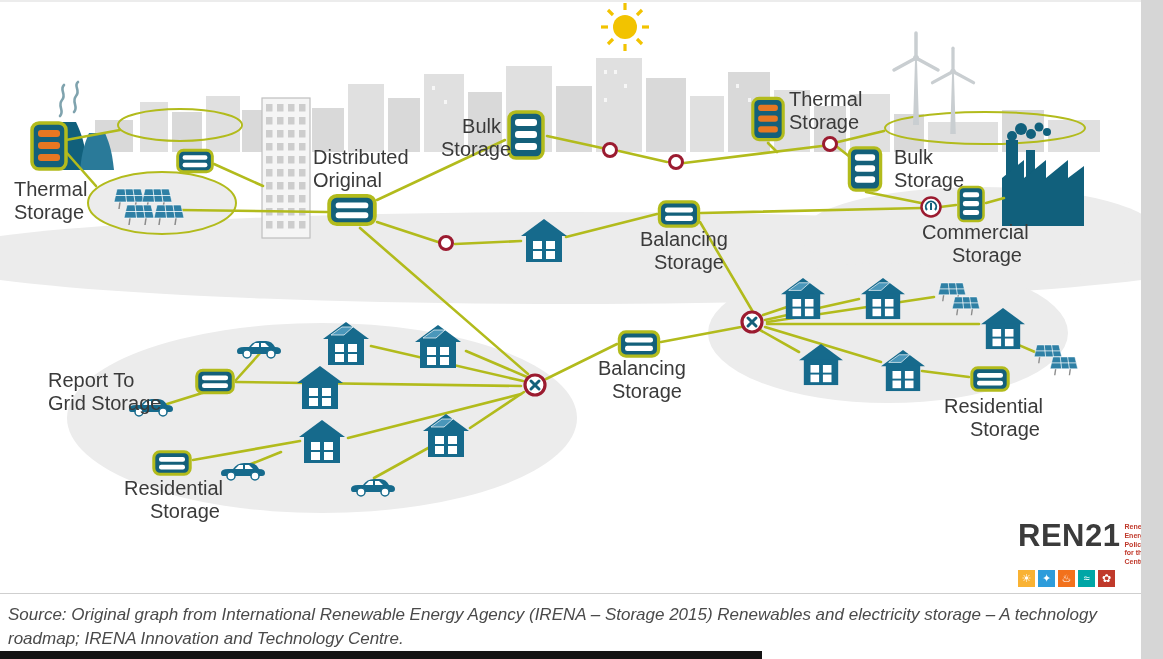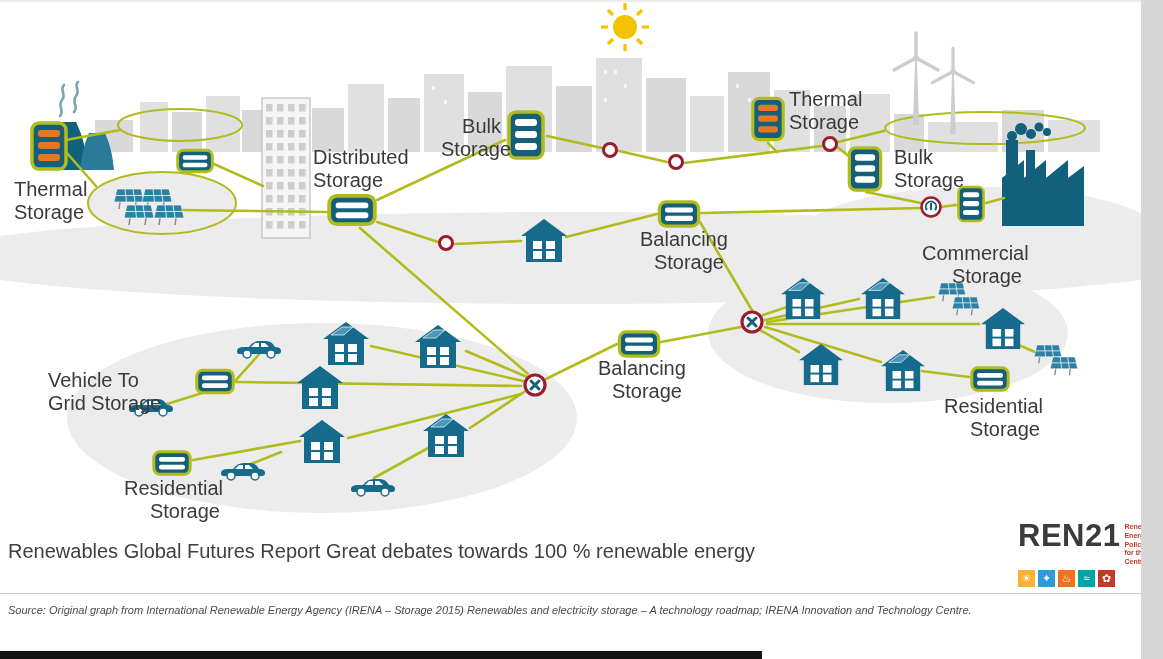--- a/index.html
+++ b/index.html
@@ -14,21 +14,21 @@
   }
   .lbl.center { text-align:right; }
   .lbl.right  { text-align:right; }
   .report-title {
     position:absolute; left:8px; top:540px; width:900px;
     font-size:20px; color:#3f3f3f;
   }
   .divider { position:absolute; left:0; top:593px; width:1163px; height:1px; background:#cfcfcf; }
   .source-text {
     position:absolute; left:8px; top:603px; width:1105px;
-    font-style:italic; font-size:11px; line-height:1.4; color:#4a4a4a;
+    font-style:italic; font-size:17px; line-height:1.4; color:#4a4a4a;
   }
   .top-strip { position:absolute; left:0; top:0; width:1163px; height:2px; background:#ececec; }
   .right-strip { position:absolute; left:1141px; top:0; width:22px; height:659px; background:#d6d6d6; }
   .bottom-bar { position:absolute; left:0; top:651px; width:762px; height:8px; background:#141414; }
   .logo { position:absolute; left:1018px; top:520px; width:165px; }
   .logo-row { display:flex; align-items:flex-start; }
   .logo-wordmark { font-size:31px; font-weight:bold; color:#3b3b3b; letter-spacing:0.5px; line-height:1; }
   .logo-tagline {
     margin-left:4px; padding-top:3px; white-space:pre-line;
     font-size:7px; line-height:1.25; color:#c0392b; font-weight:bold;
@@ -304,32 +304,31 @@
     <use href="#sym-xnode" x="522" y="372" width="26" height="26"></use>
     <use href="#sym-xnode" x="739" y="309" width="26" height="26"></use>
     <g transform="translate(931,207)">
       <circle r="9.5" fill="#ffffff" stroke="#9b1b30" stroke-width="2.5"></circle>
       <path d="M-4,3 A5.2,5.2 0 1 1 4,3" fill="none" stroke="#14607a" stroke-width="2"></path>
       <line x1="0" y1="3" x2="0" y2="-4" stroke="#14607a" stroke-width="2"></line>
     </g>
   </svg>
 
   <div class="lbl" style="left:14px;  top:178px; width:74px;">Thermal Storage</div>
-  <div class="lbl" style="left:313px; top:146px; width:92px;">Distributed Storage</div>
+  <div class="lbl" style="left:313px; top:146px; width:92px;">Distributed Original</div>
   <div class="lbl right" style="left:441px; top:115px; width:60px;">Bulk Storage</div>
   <div class="lbl" style="left:789px; top:88px;  width:72px;">Thermal Storage</div>
   <div class="lbl" style="left:894px; top:146px; width:66px;">Bulk Storage</div>
-  <div class="lbl center" style="left:922px; top:242px; width:100px;">Commercial Storage</div>
+  <div class="lbl center" style="left:922px; top:221px; width:100px;">Commercial Storage</div>
   <div class="lbl center" style="left:640px; top:228px; width:84px;">Balancing Storage</div>
   <div class="lbl center" style="left:598px; top:357px; width:84px;">Balancing Storage</div>
-  <div class="lbl" style="left:48px;  top:369px; width:124px;">Vehicle To Grid Storage</div>
+  <div class="lbl" style="left:48px;  top:369px; width:124px;">Report To Grid Storage</div>
   <div class="lbl center" style="left:124px; top:477px; width:96px;">Residential Storage</div>
   <div class="lbl center" style="left:944px; top:395px; width:96px;">Residential Storage</div>
 
-  <div class="report-title">Renewables Global Futures Report Great debates towards 100 % renewable energy</div>
   <div class="divider"></div>
   <div class="source-text">Source: Original graph from International Renewable Energy Agency (IRENA – Storage 2015) Renewables and electricity storage – A technology roadmap; IRENA Innovation and Technology Centre.</div>
 
   <div class="logo">
     <div class="logo-row">
       <div class="logo-wordmark">REN21</div>
       <div class="logo-tagline">Renewable Energy
 Policy Network
 for the 21st Century</div>
     </div>

